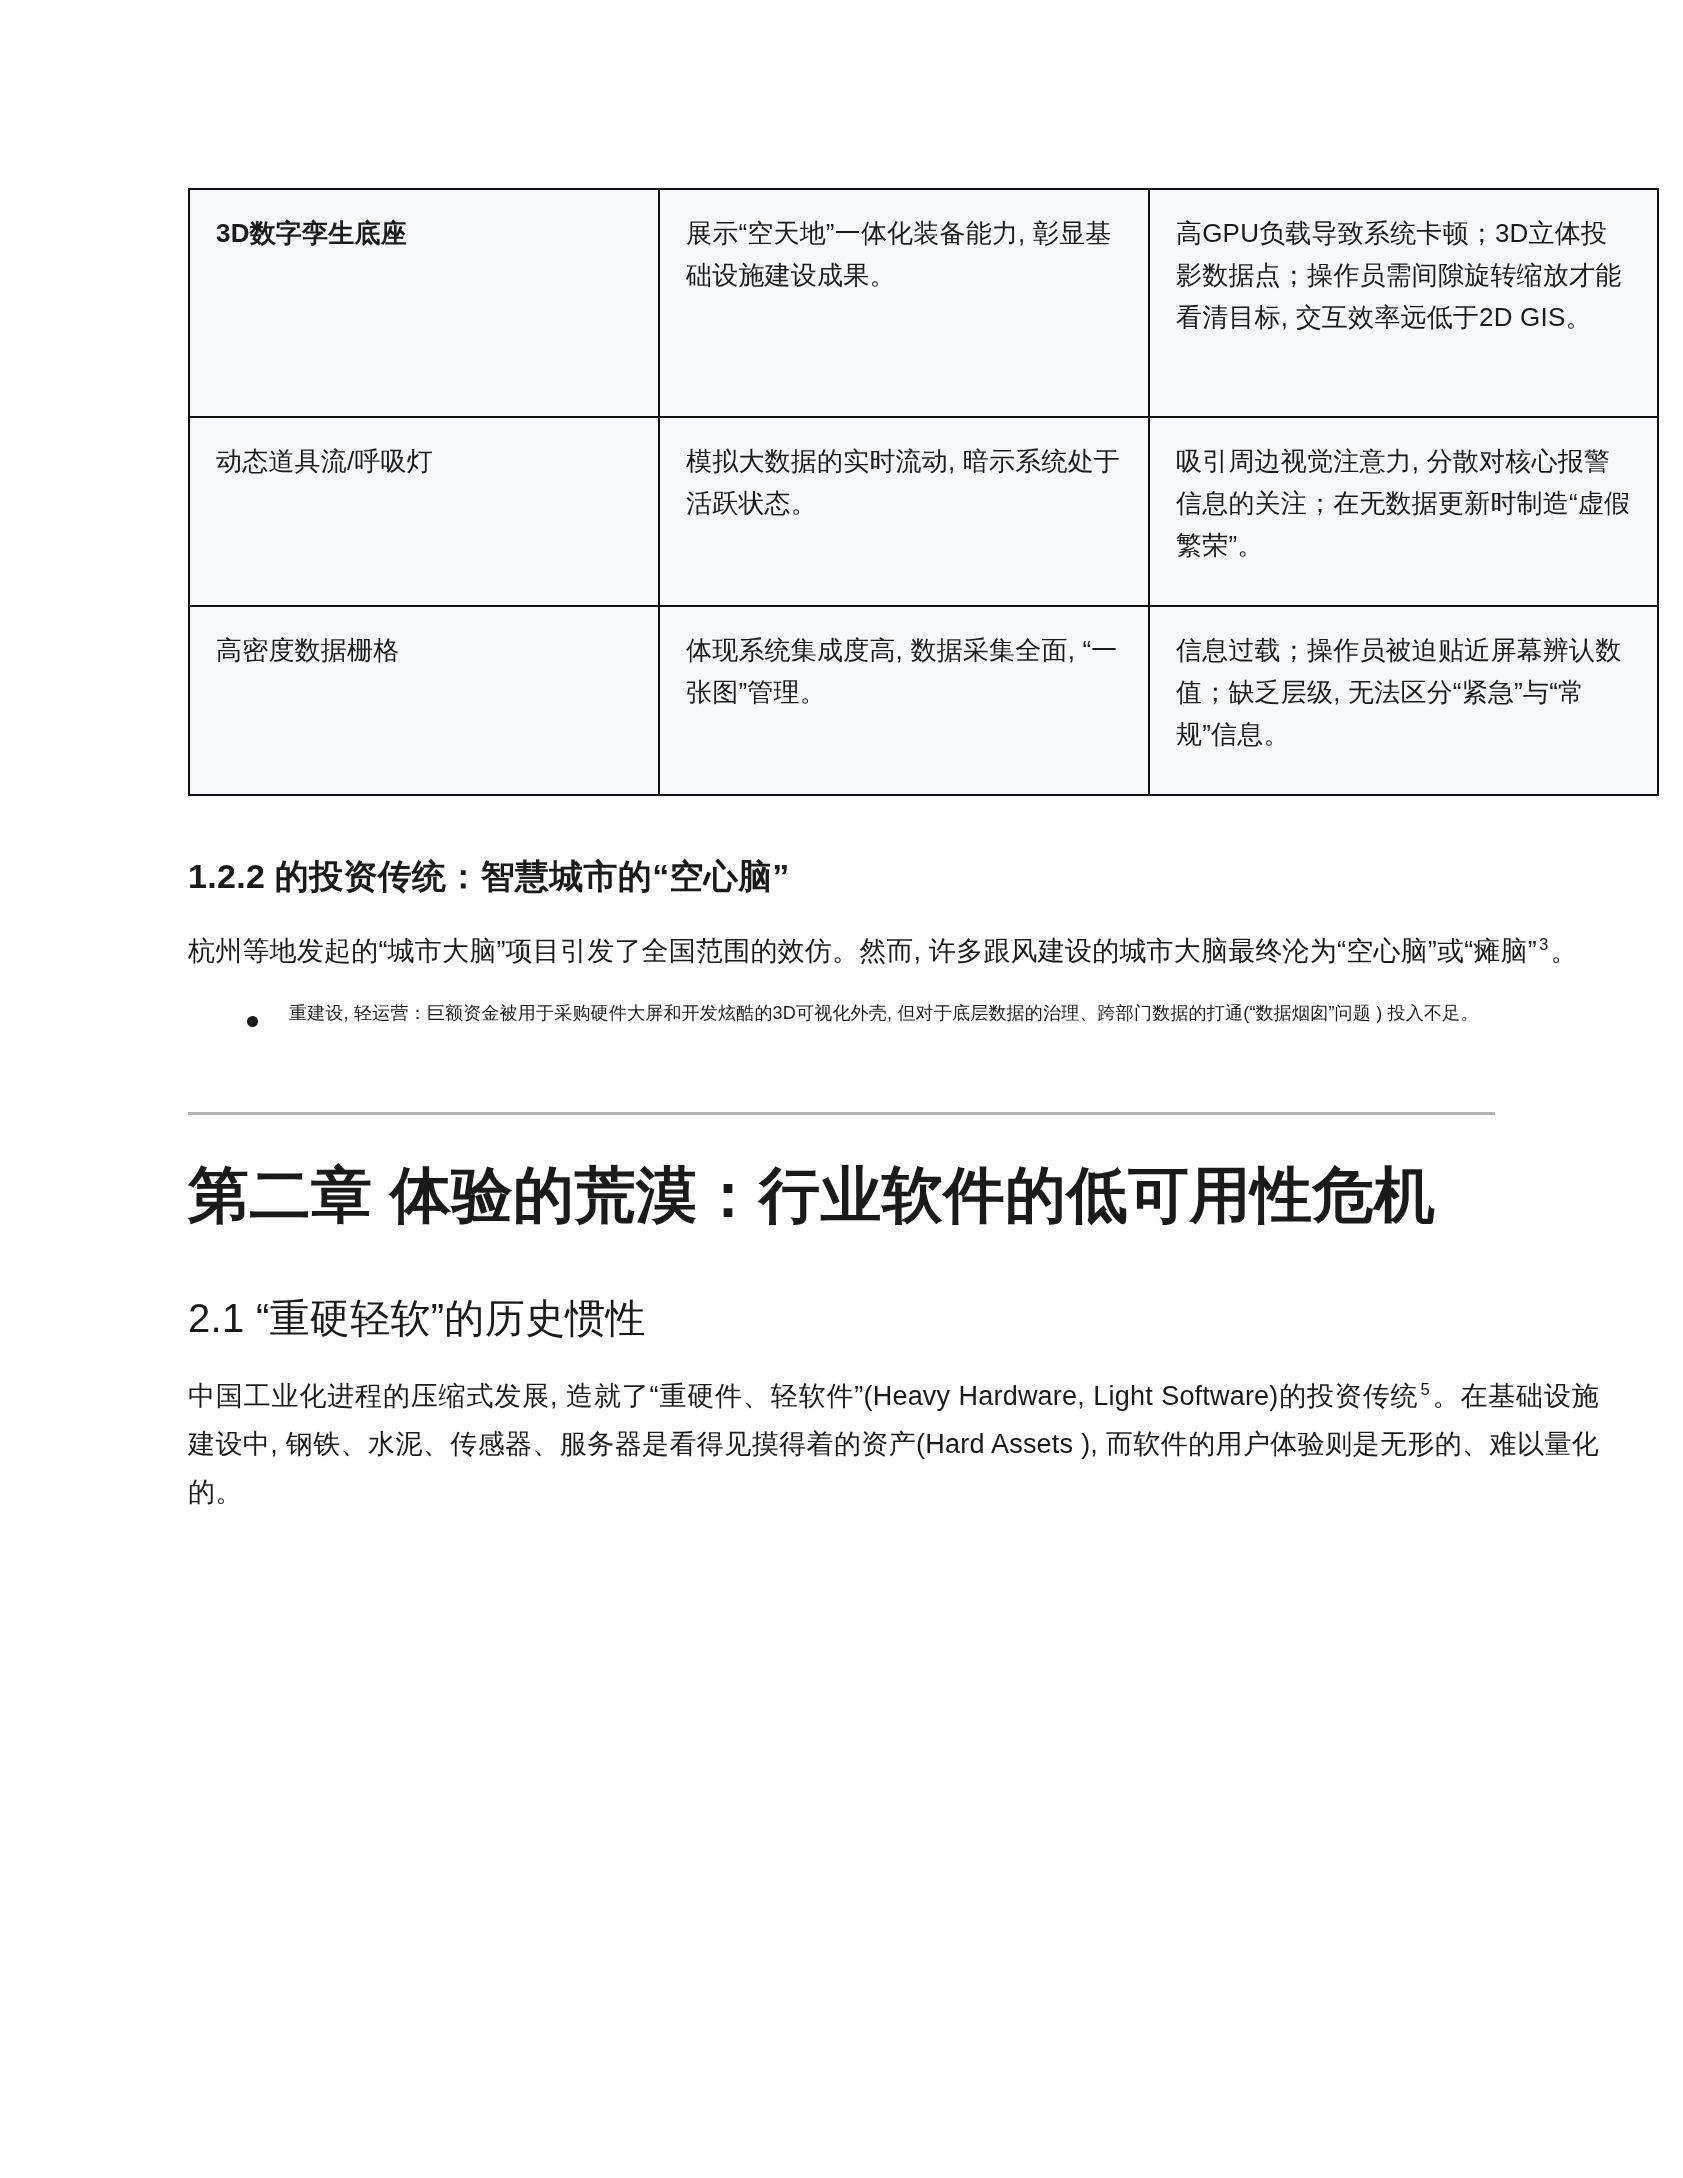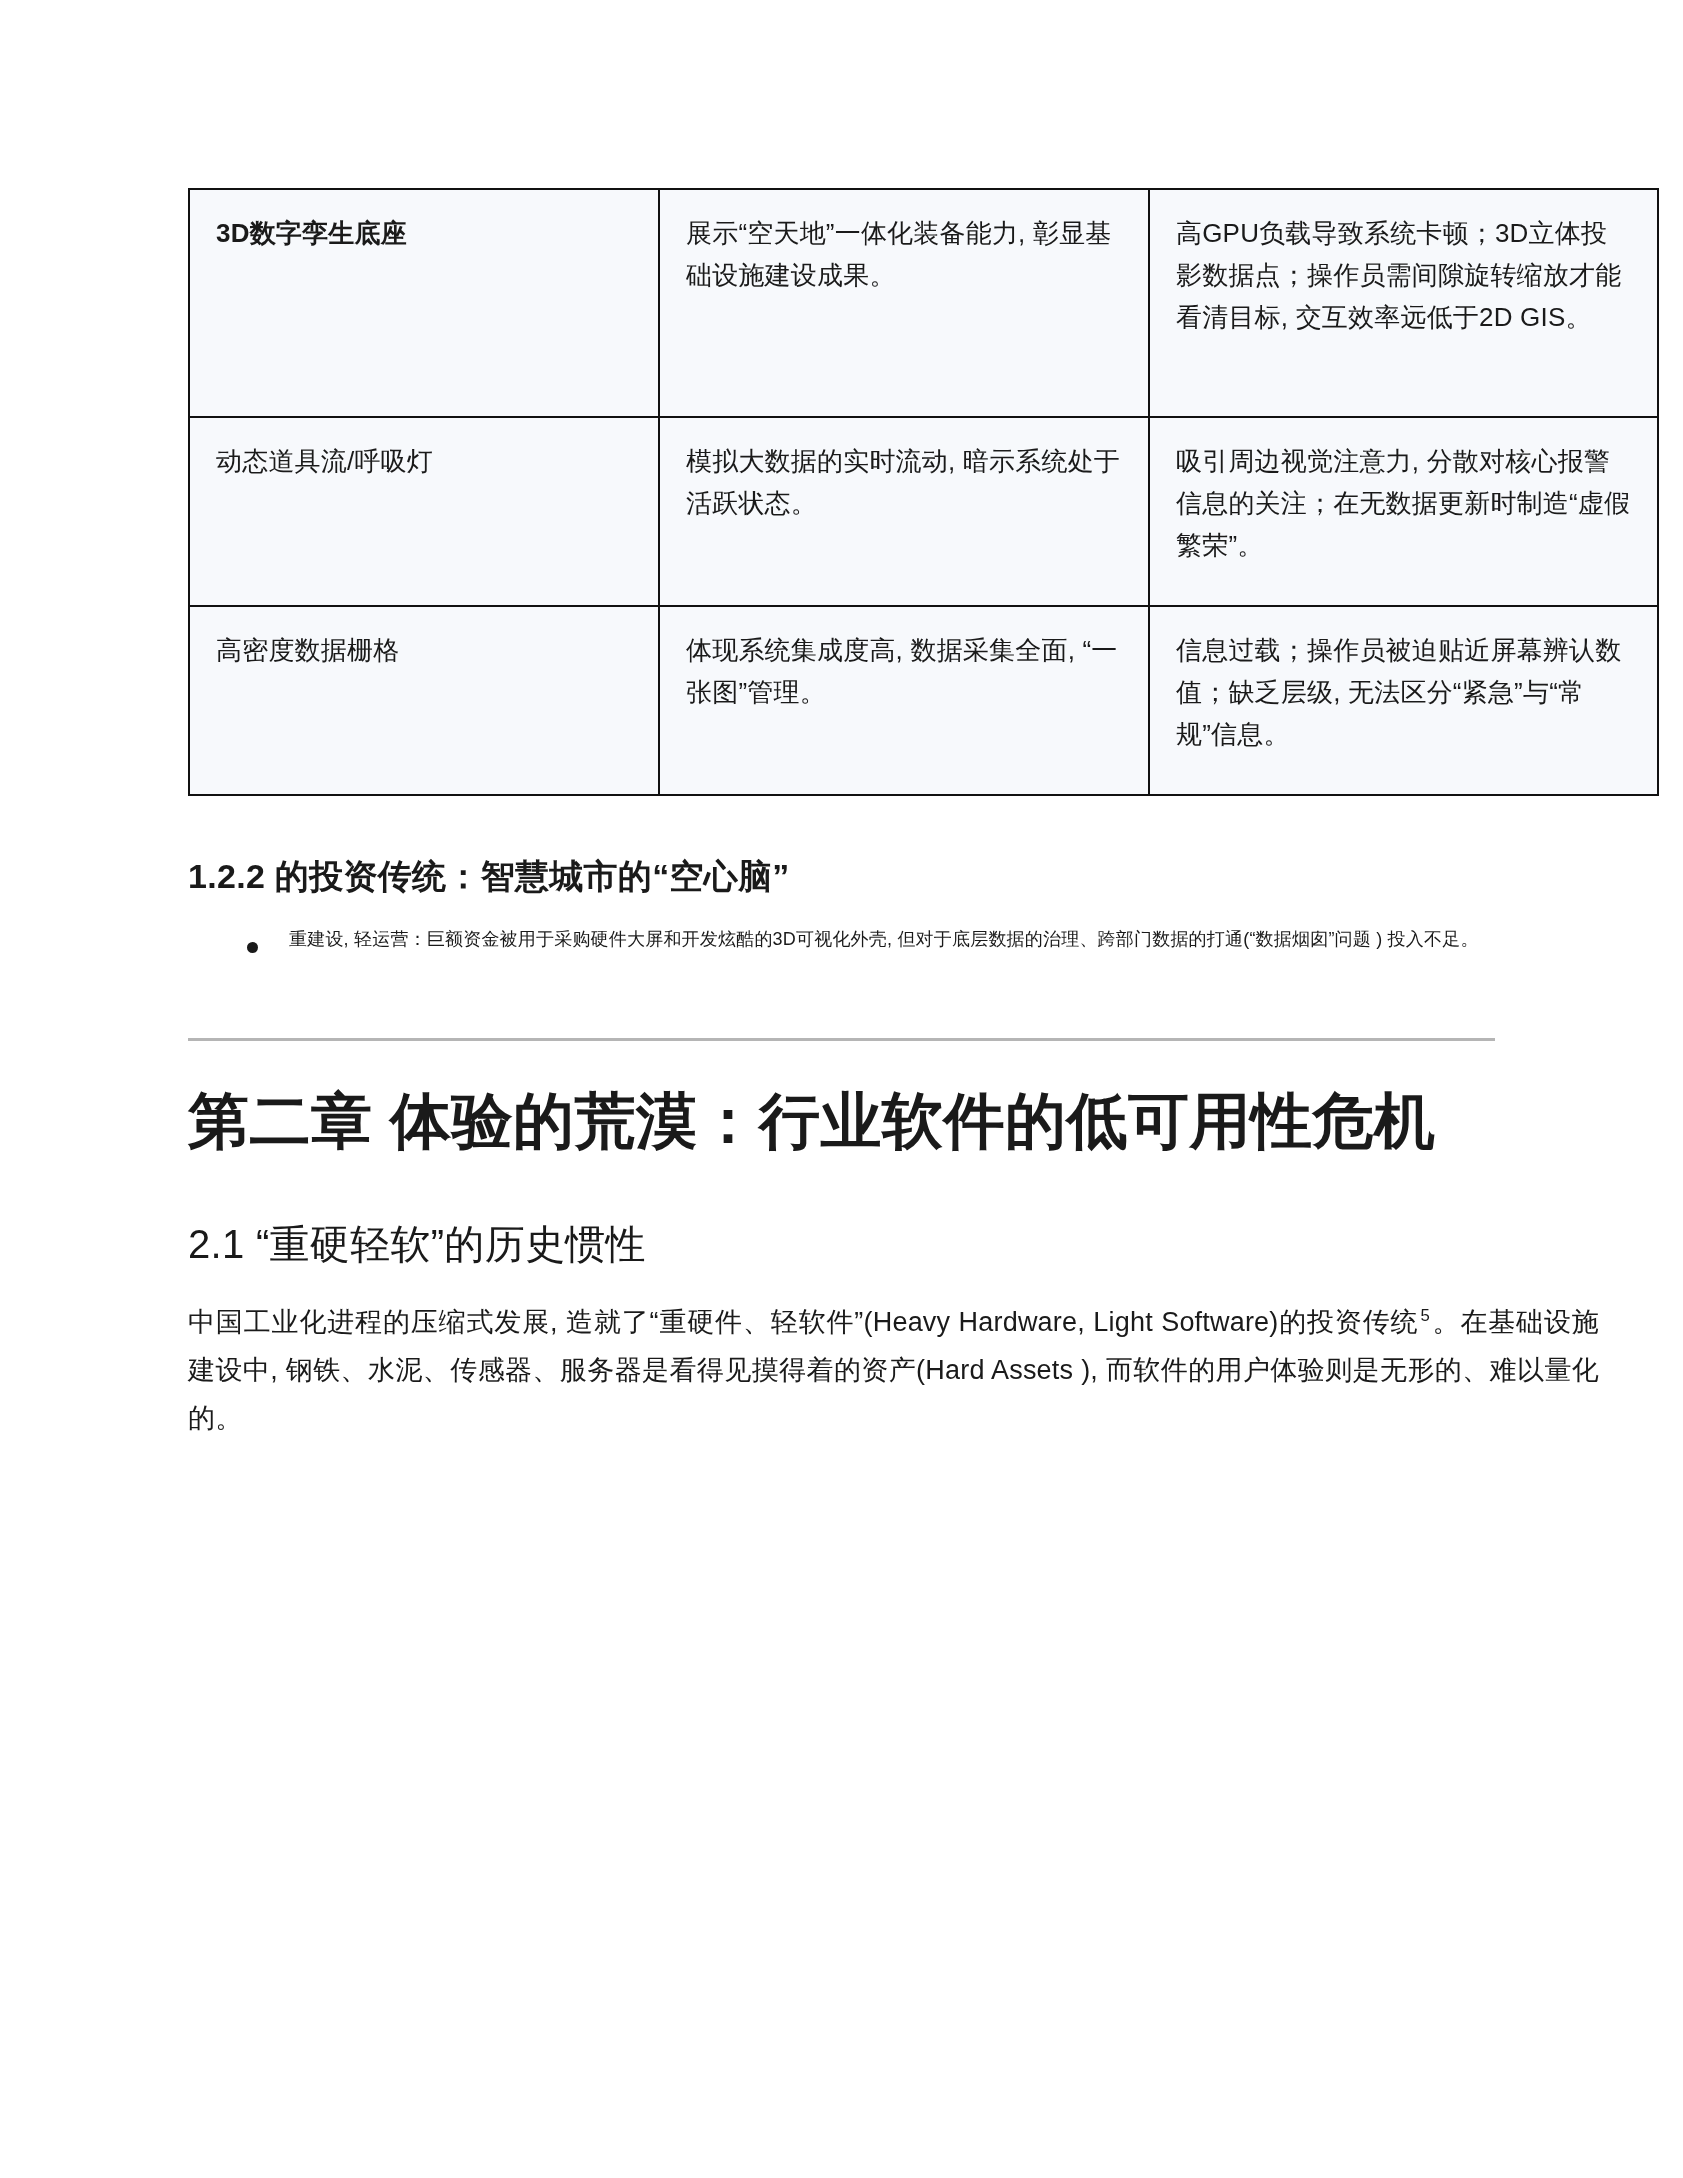--- a/index.html
+++ b/index.html
@@ -158,20 +158,21 @@
         </td>
         <td class="col-3">
           <span>信息过载；操作员被迫贴近屏幕辨认数值；缺乏层级, 无法区分“紧急”与“常规”信息。</span>
         </td>
       </tr>
     </tbody>
   </table>
 
   <h3 class="sub-heading">1.2.2 的投资传统：智慧城市的“空心脑”</h3>
 
+  <p class="body-text"><span>杭州等地发起的“城市大脑”项目引发了全国范围的效仿。然而, 许多跟风建设的城市大脑最终沦为“空心脑”或“瘫脑”</span><sup>3</sup><span>。</span></p>
 
   <ul class="bullet-list">
     <li><span>重建设, 轻运营：巨额资金被用于采购硬件大屏和开发炫酷的3D可视化外壳, 但对于底层数据的治理、跨部门数据的打通(“数据烟囱”问题 ) 投入不足。</span></li>
   </ul>
 
   <hr class="divider">
 
   <h1 class="chapter-heading">第二章 体验的荒漠：行业软件的低可用性危机</h1>
 
   <h2 class="section-heading">2.1 “重硬轻软”的历史惯性</h2>

